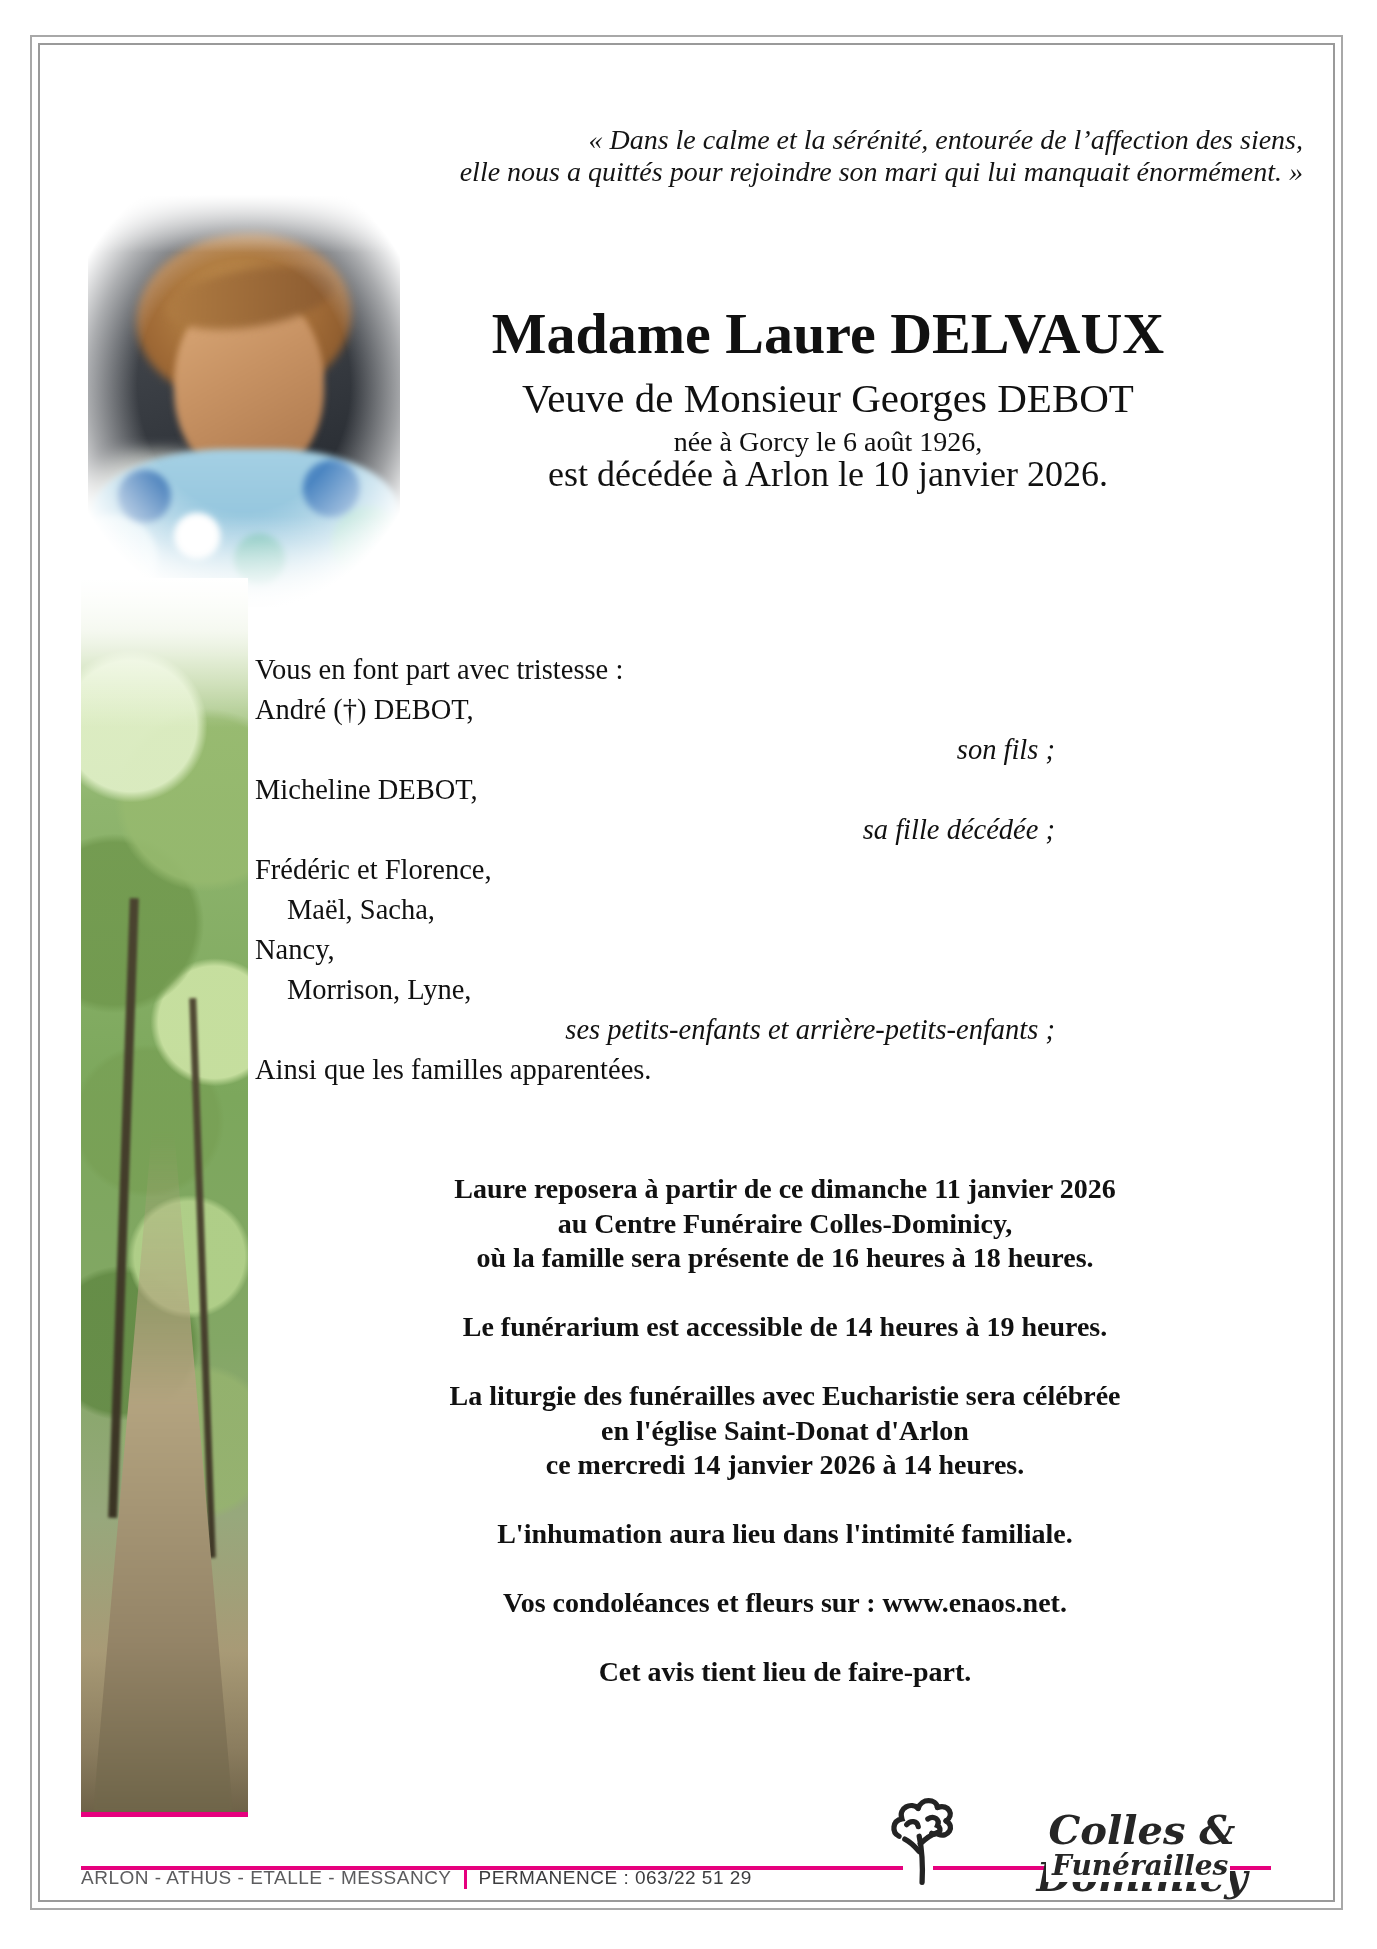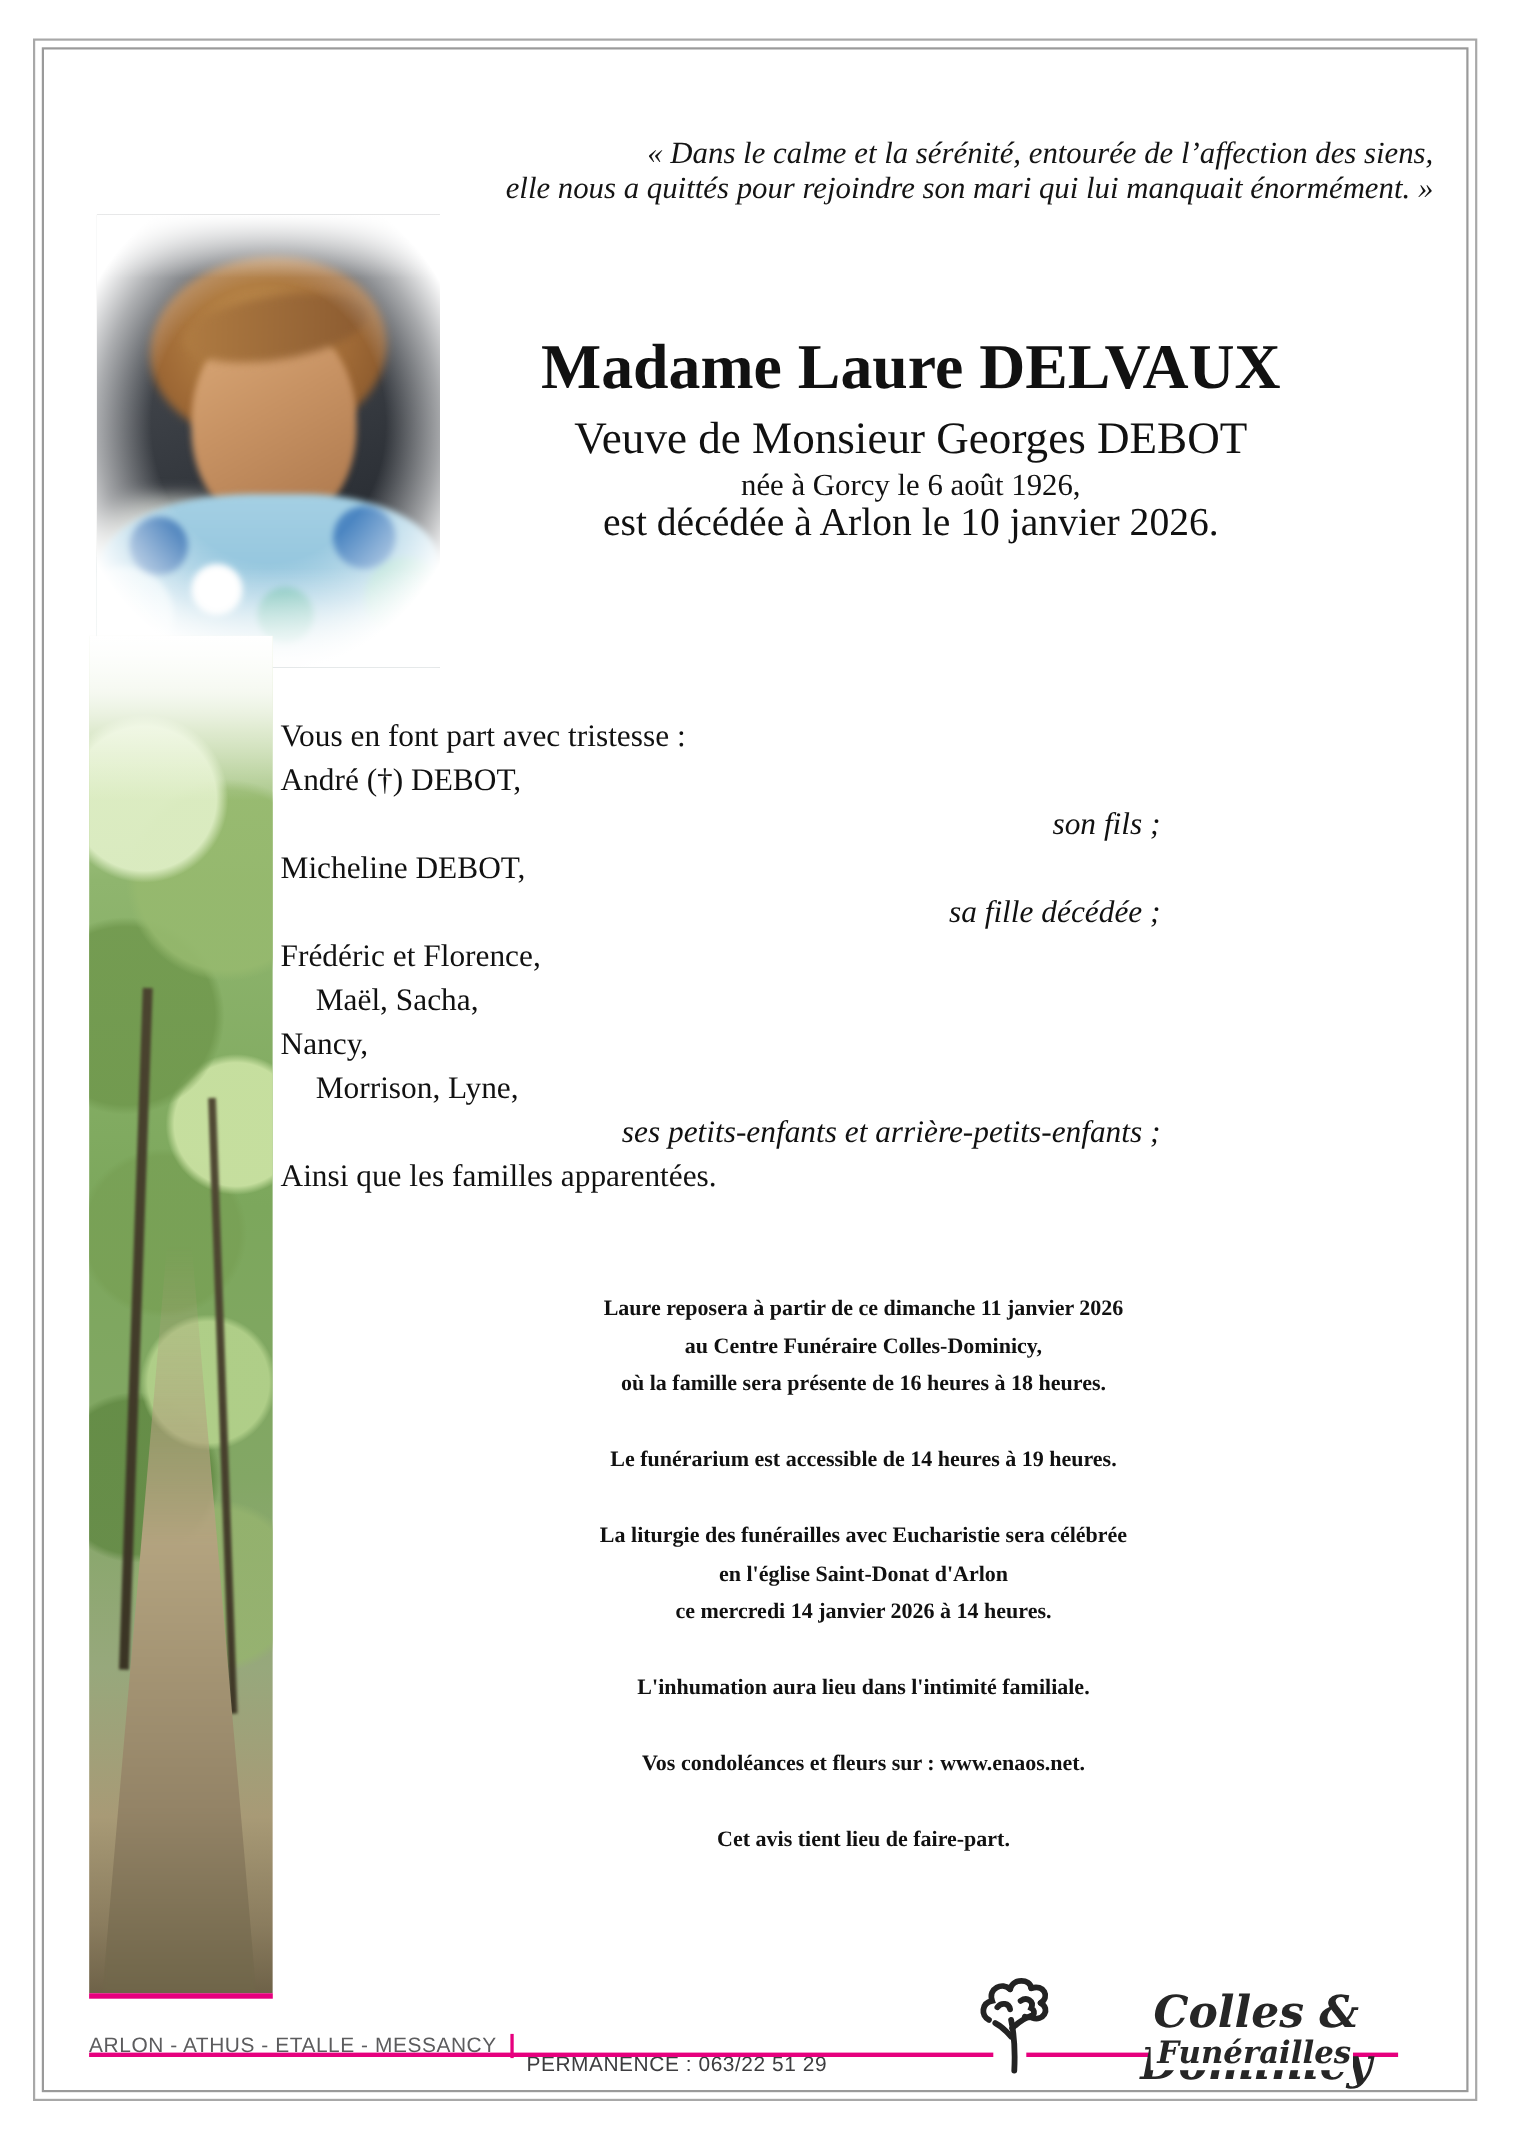--- a/index.html
+++ b/index.html
@@ -70,25 +70,25 @@
   .deceased .death{font-size:36px;line-height:33px;}
 
   
   .family{position:absolute;left:255px;top:650px;width:800px;font-size:28.5px;line-height:40px;}
   .family .line{white-space:pre;}
   .family .relation{text-align:right;font-style:italic;}
   .family .indent{padding-left:32px;}
 
   
   .announce{position:absolute;left:250px;top:1172px;width:1070px;text-align:center;
-            font-weight:bold;font-size:20px;line-height:34.5px;}
+            font-weight:bold;font-size:28px;line-height:34.5px;}
   .announce .group{margin-bottom:34.5px;}
 
   
-  .footer-left{position:absolute;left:81px;top:1831px;display:flex;align-items:center;gap:12px;
+  .footer-left{position:absolute;left:81px;top:1831px;display:flex;align-items:flex-end;gap:12px;
                font-family:"Liberation Sans", sans-serif;font-size:19px;letter-spacing:.5px;}
   .footer-left .locations{color:#5c5c5e;}
   .footer-left .sep{width:3px;height:22px;background:#e6007e;}
   .footer-left .permanence{color:#3d3d3f;margin-top:36px;}
   .pink-line{position:absolute;left:81px;top:1866px;width:1190px;height:4px;background:#e6007e;z-index:1;}
   .trunk-gap{position:absolute;left:903px;top:1860px;width:30px;height:16px;background:#fff;z-index:2;}
   .tree{position:absolute;left:876px;top:1794px;width:96px;height:96px;z-index:3;}
   .brand-name{position:absolute;left:986px;top:1806px;width:312px;text-align:center;z-index:2;
               font-family:"DejaVu Serif", serif;font-style:italic;font-weight:bold;font-size:40px;color:#262626;}
   .brand-sub{position:absolute;left:1046px;top:1849px;width:172px;text-align:center;z-index:2;

